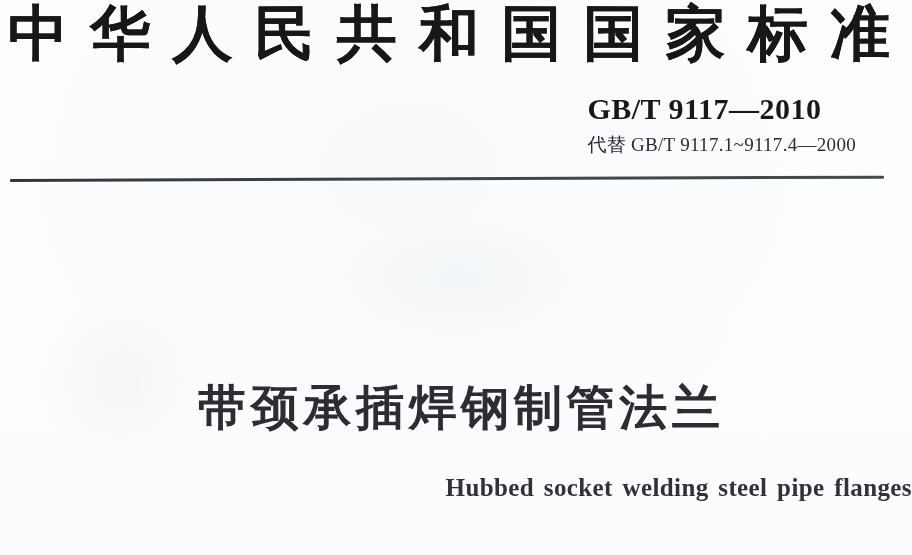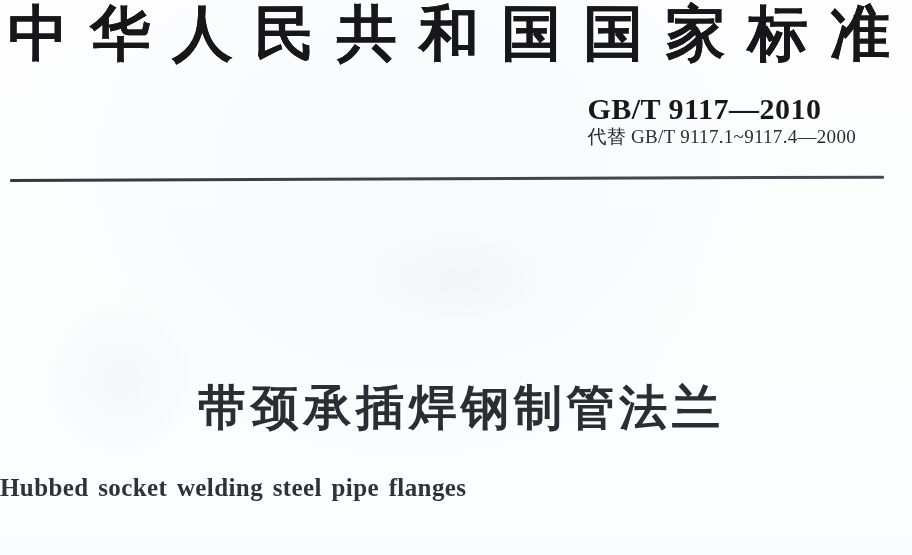--- a/index.html
+++ b/index.html
@@ -46,21 +46,21 @@
   }
   .std-code {
     font-family: "Liberation Serif", "DejaVu Serif", serif;
     font-weight: 700;
     font-size: 30px;
     line-height: 30px;
     letter-spacing: 0.5px;
     color: #18181b;
   }
   .std-replaces {
-    margin-top: 2px;
+    margin-top: 10px;
     font-family: "Liberation Serif", "DejaVu Serif", serif;
     font-weight: 400;
     font-size: 19px;
     line-height: 21px;
     letter-spacing: 0.3px;
     color: #2b2c32;
   }
 
   
   .rule {
@@ -91,21 +91,21 @@
     color: #2c2d33;
   }
   .cn-title span { display: block; }
 
   
   .en-title {
     position: absolute;
     left: 0;
     top: 473px;
     width: 912px;
-    text-align: left;
+    text-align: right;
     font-family: "Liberation Serif", "DejaVu Serif", serif;
     font-weight: 700;
     font-size: 25px;
     line-height: 30px;
     letter-spacing: 0.4px;
     word-spacing: 3px;
     color: #313238;
   }
 
   

